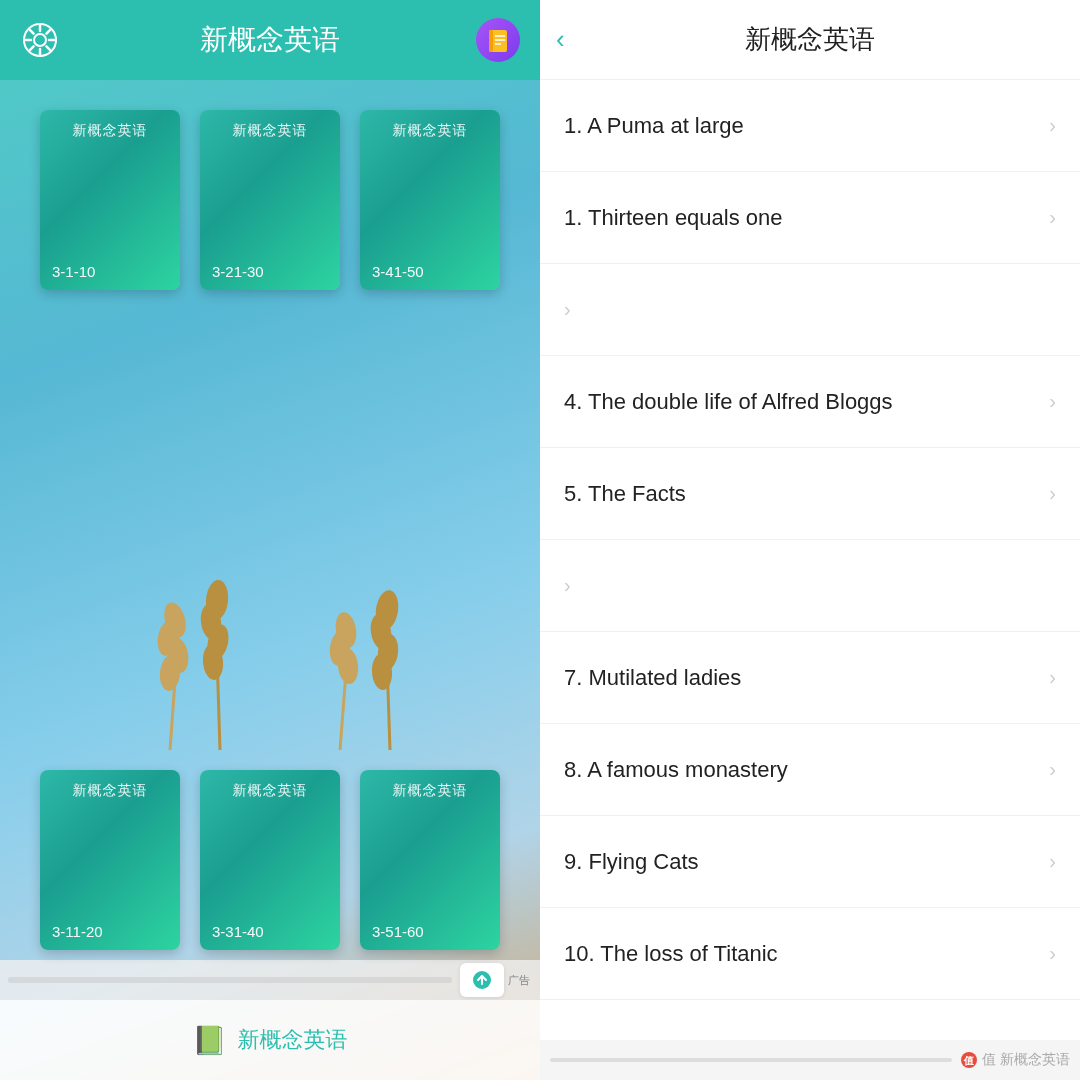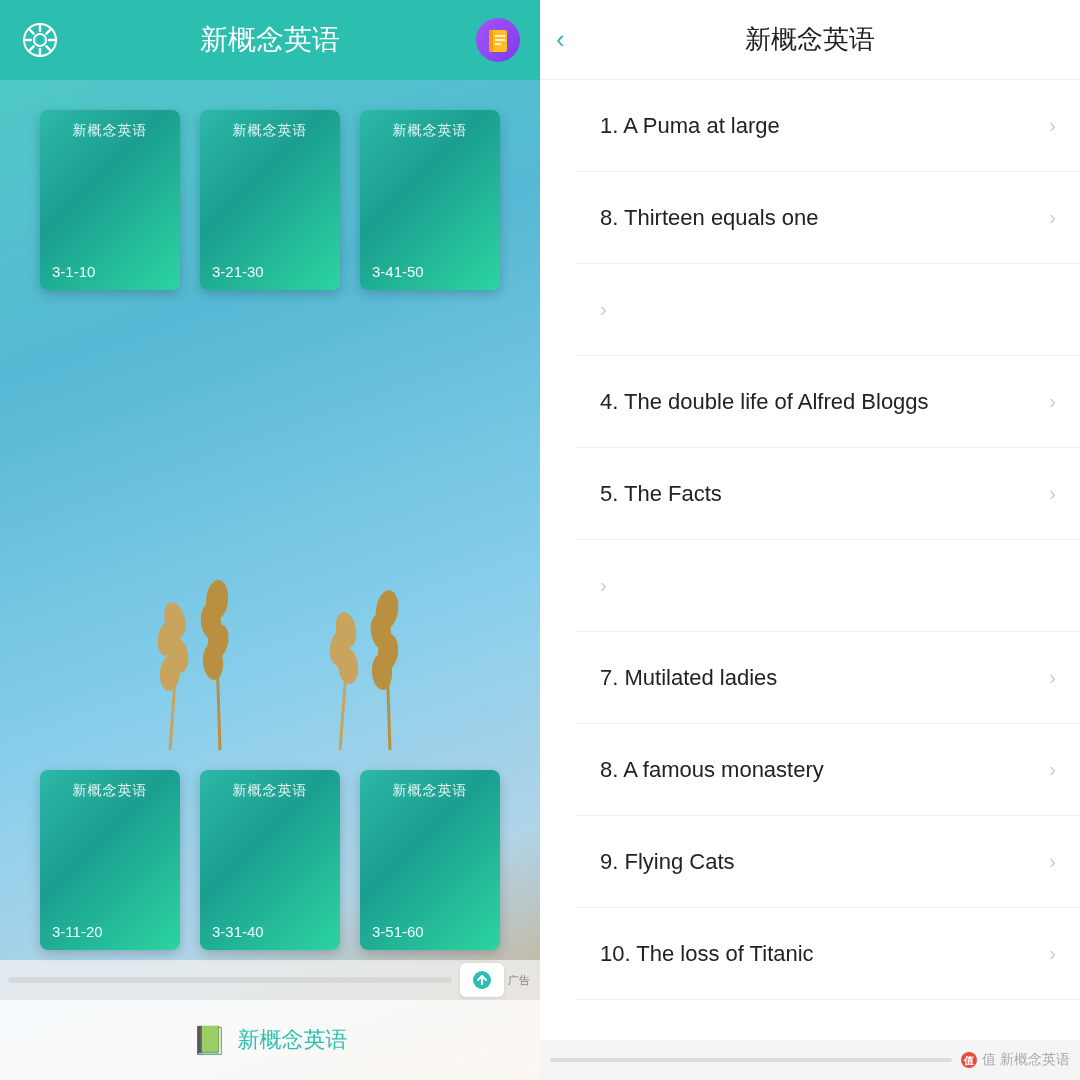--- a/index.html
+++ b/index.html
@@ -177,21 +177,20 @@
     .right-header-title {
       font-size: 26px;
       color: #222;
       font-weight: 500;
     }
 
     .lesson-list {
       flex: 1;
       overflow-y: auto;
       background: white;
-      margin-left: 36px;
     }
 
     .lesson-item {
       display: flex;
       align-items: center;
       justify-content: space-between;
       padding: 0 24px;
       height: 92px;
       border-bottom: 1px solid #f0f0f0;
       cursor: pointer;
@@ -357,21 +356,21 @@
     <span class="back-button">‹</span>
     <span class="right-header-title">新概念英语</span>
   </div>
 
   <div class="lesson-list">
     <div class="lesson-item">
       <span class="lesson-title">1. A Puma at large</span>
       <span class="chevron-right">›</span>
     </div>
     <div class="lesson-item">
-      <span class="lesson-title">8. Thirteen equals one</span>
+      <span class="lesson-title">1. Thirteen equals one</span>
       <span class="chevron-right">›</span>
     </div>
     <div class="lesson-item">
       <span class="chevron-right">›</span>
     </div>
     <div class="lesson-item">
       <span class="lesson-title">4. The double life of Alfred Bloggs</span>
       <span class="chevron-right">›</span>
     </div>
     <div class="lesson-item">

